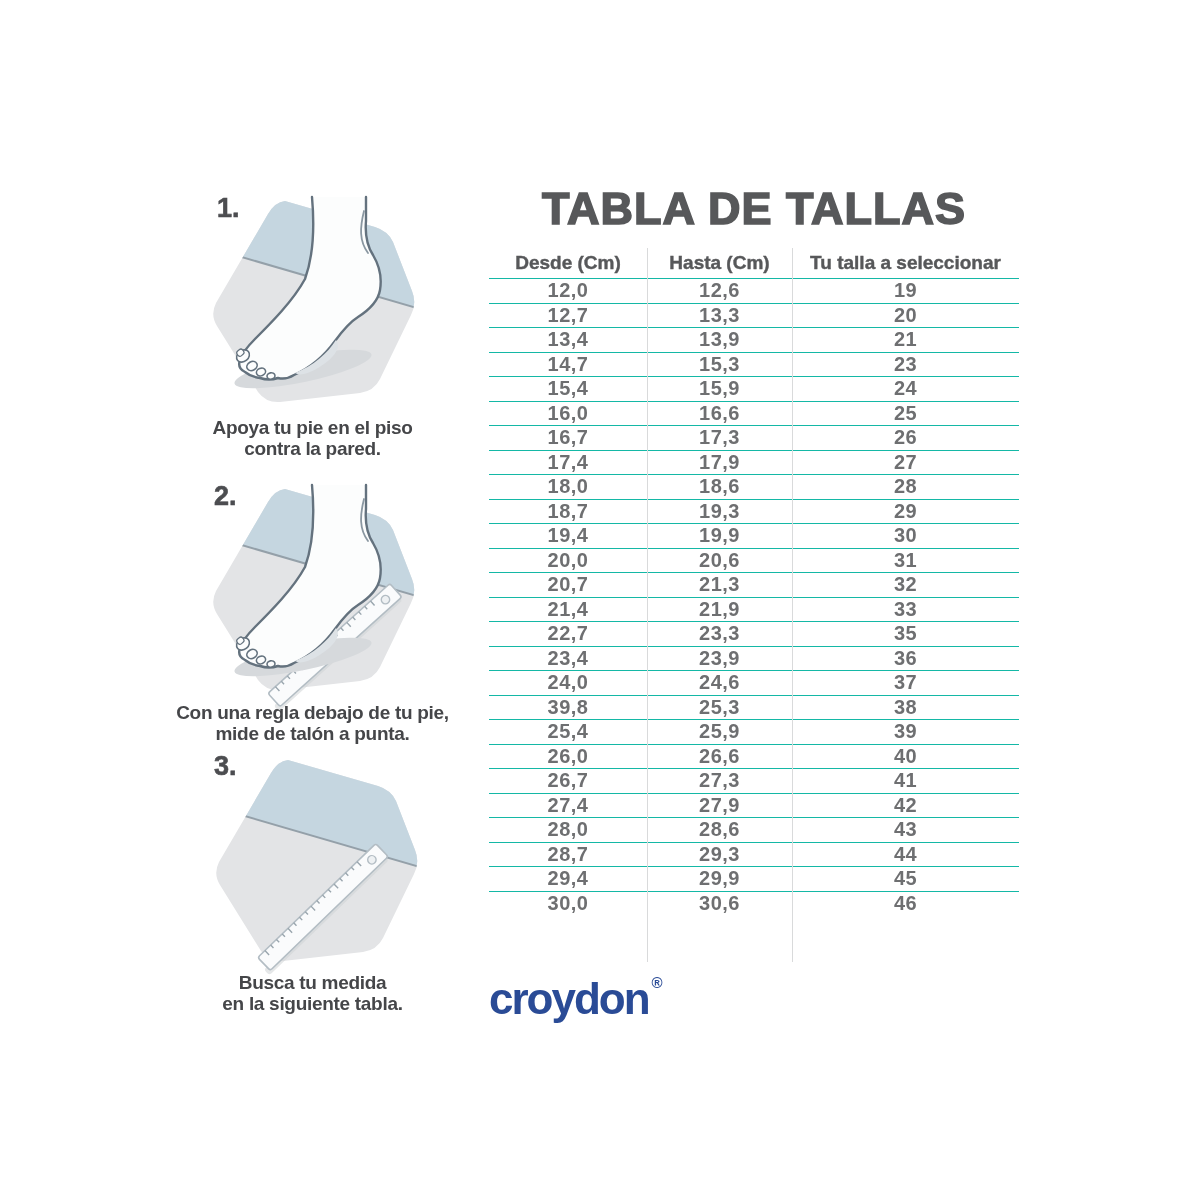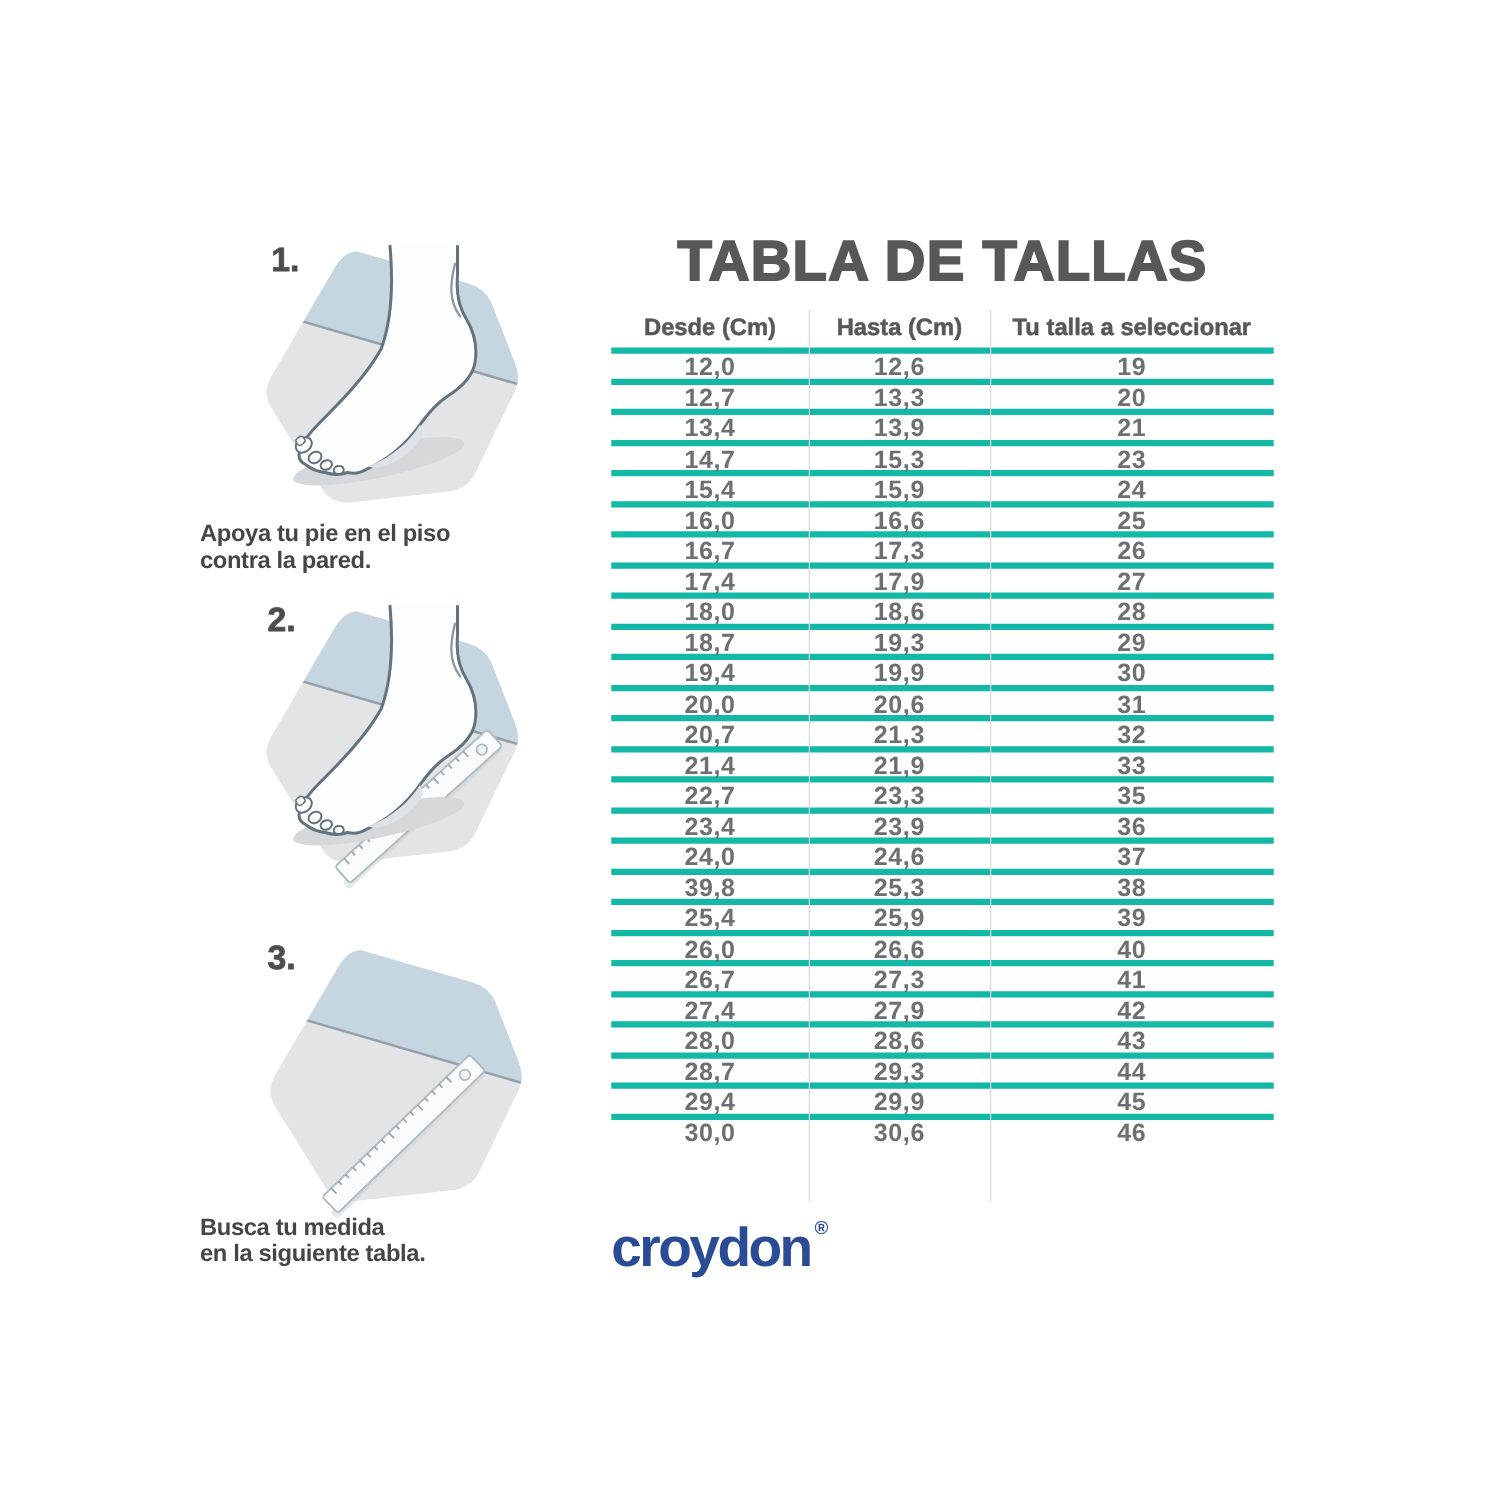--- a/index.html
+++ b/index.html
@@ -18,37 +18,37 @@
     -webkit-text-stroke: 0.6px #4c4d50;
   }
   .n1 { left: 217px; top: 193px; }
   .n2 { left: 214px; top: 481px; }
   .n3 { left: 214px; top: 751px; }
   .illus { position: absolute; width: 230px; height: 225px; overflow: visible; }
   .i1 { left: 197px; top: 189px; }
   .i2 { left: 197px; top: 477px; }
   .i3 { left: 200px; top: 748px; }
   .caption {
-    position: absolute; left: 160px; width: 305px; text-align: left;
+    position: absolute; left: 160px; width: 305px; text-align: center;
     font-size: 19px; font-weight: bold; color: #454649; line-height: 21px;
     letter-spacing: -0.3px;
   }
   .c1 { top: 417px; }
   .c2 { top: 702px; }
   .c3 { top: 972px; }
   .table { position: absolute; left: 489px; top: 248px; width: 530px; height: 716px; }
   .thead {
     display: grid; grid-template-columns: 158px 145px 227px; height: 30px;
     align-items: center; font-size: 19px; font-weight: bold; color: #57585a;
     -webkit-text-stroke: 0.4px #57585a;
   }
   .th { text-align: center; white-space: nowrap; }
   .trow {
     display: grid; grid-template-columns: 158px 145px 227px; height: 24.5px;
-    border-top: 5px solid #14b8a6; align-items: center;
+    border-top: 1px solid #14b8a6; align-items: center;
     font-size: 20px; font-weight: bold; color: #6e6f71;
   }
   .tcell { text-align: center; letter-spacing: 0.5px; }
   .vline { position: absolute; top: 0; width: 1px; height: 714px; background: #d9dadb; }
   .v1 { left: 158px; }
   .v2 { left: 303px; }
   .brand {
     position: absolute; left: 489px; top: 974px; width: 530px; text-align: left;
     font-family: Liberation Sans, sans-serif; font-weight: bold; font-size: 44px;
     color: #2a4b96; letter-spacing: -2px;
@@ -112,20 +112,24 @@
     <g>
         <use href="#hexa"></use>
       </g>
     <g>
         <use href="#ruler" transform="translate(77,223) rotate(-42)"></use>
       </g>
     <g>
         <use href="#foot"></use>
       </g>
   </svg>
+  <div class="caption c2">
+    <div>Con una regla debajo de tu pie,</div>
+    <div>mide de talón a punta.</div>
+  </div>
 
   <div class="step-number n3">3.</div>
   <svg class="illus i3" viewBox="0 0 230 225">
     <g>
         <use href="#hexa"></use>
       </g>
     <g>
         <use href="#ruler" transform="translate(64,216) rotate(-44)"></use>
       </g>
   </svg>

